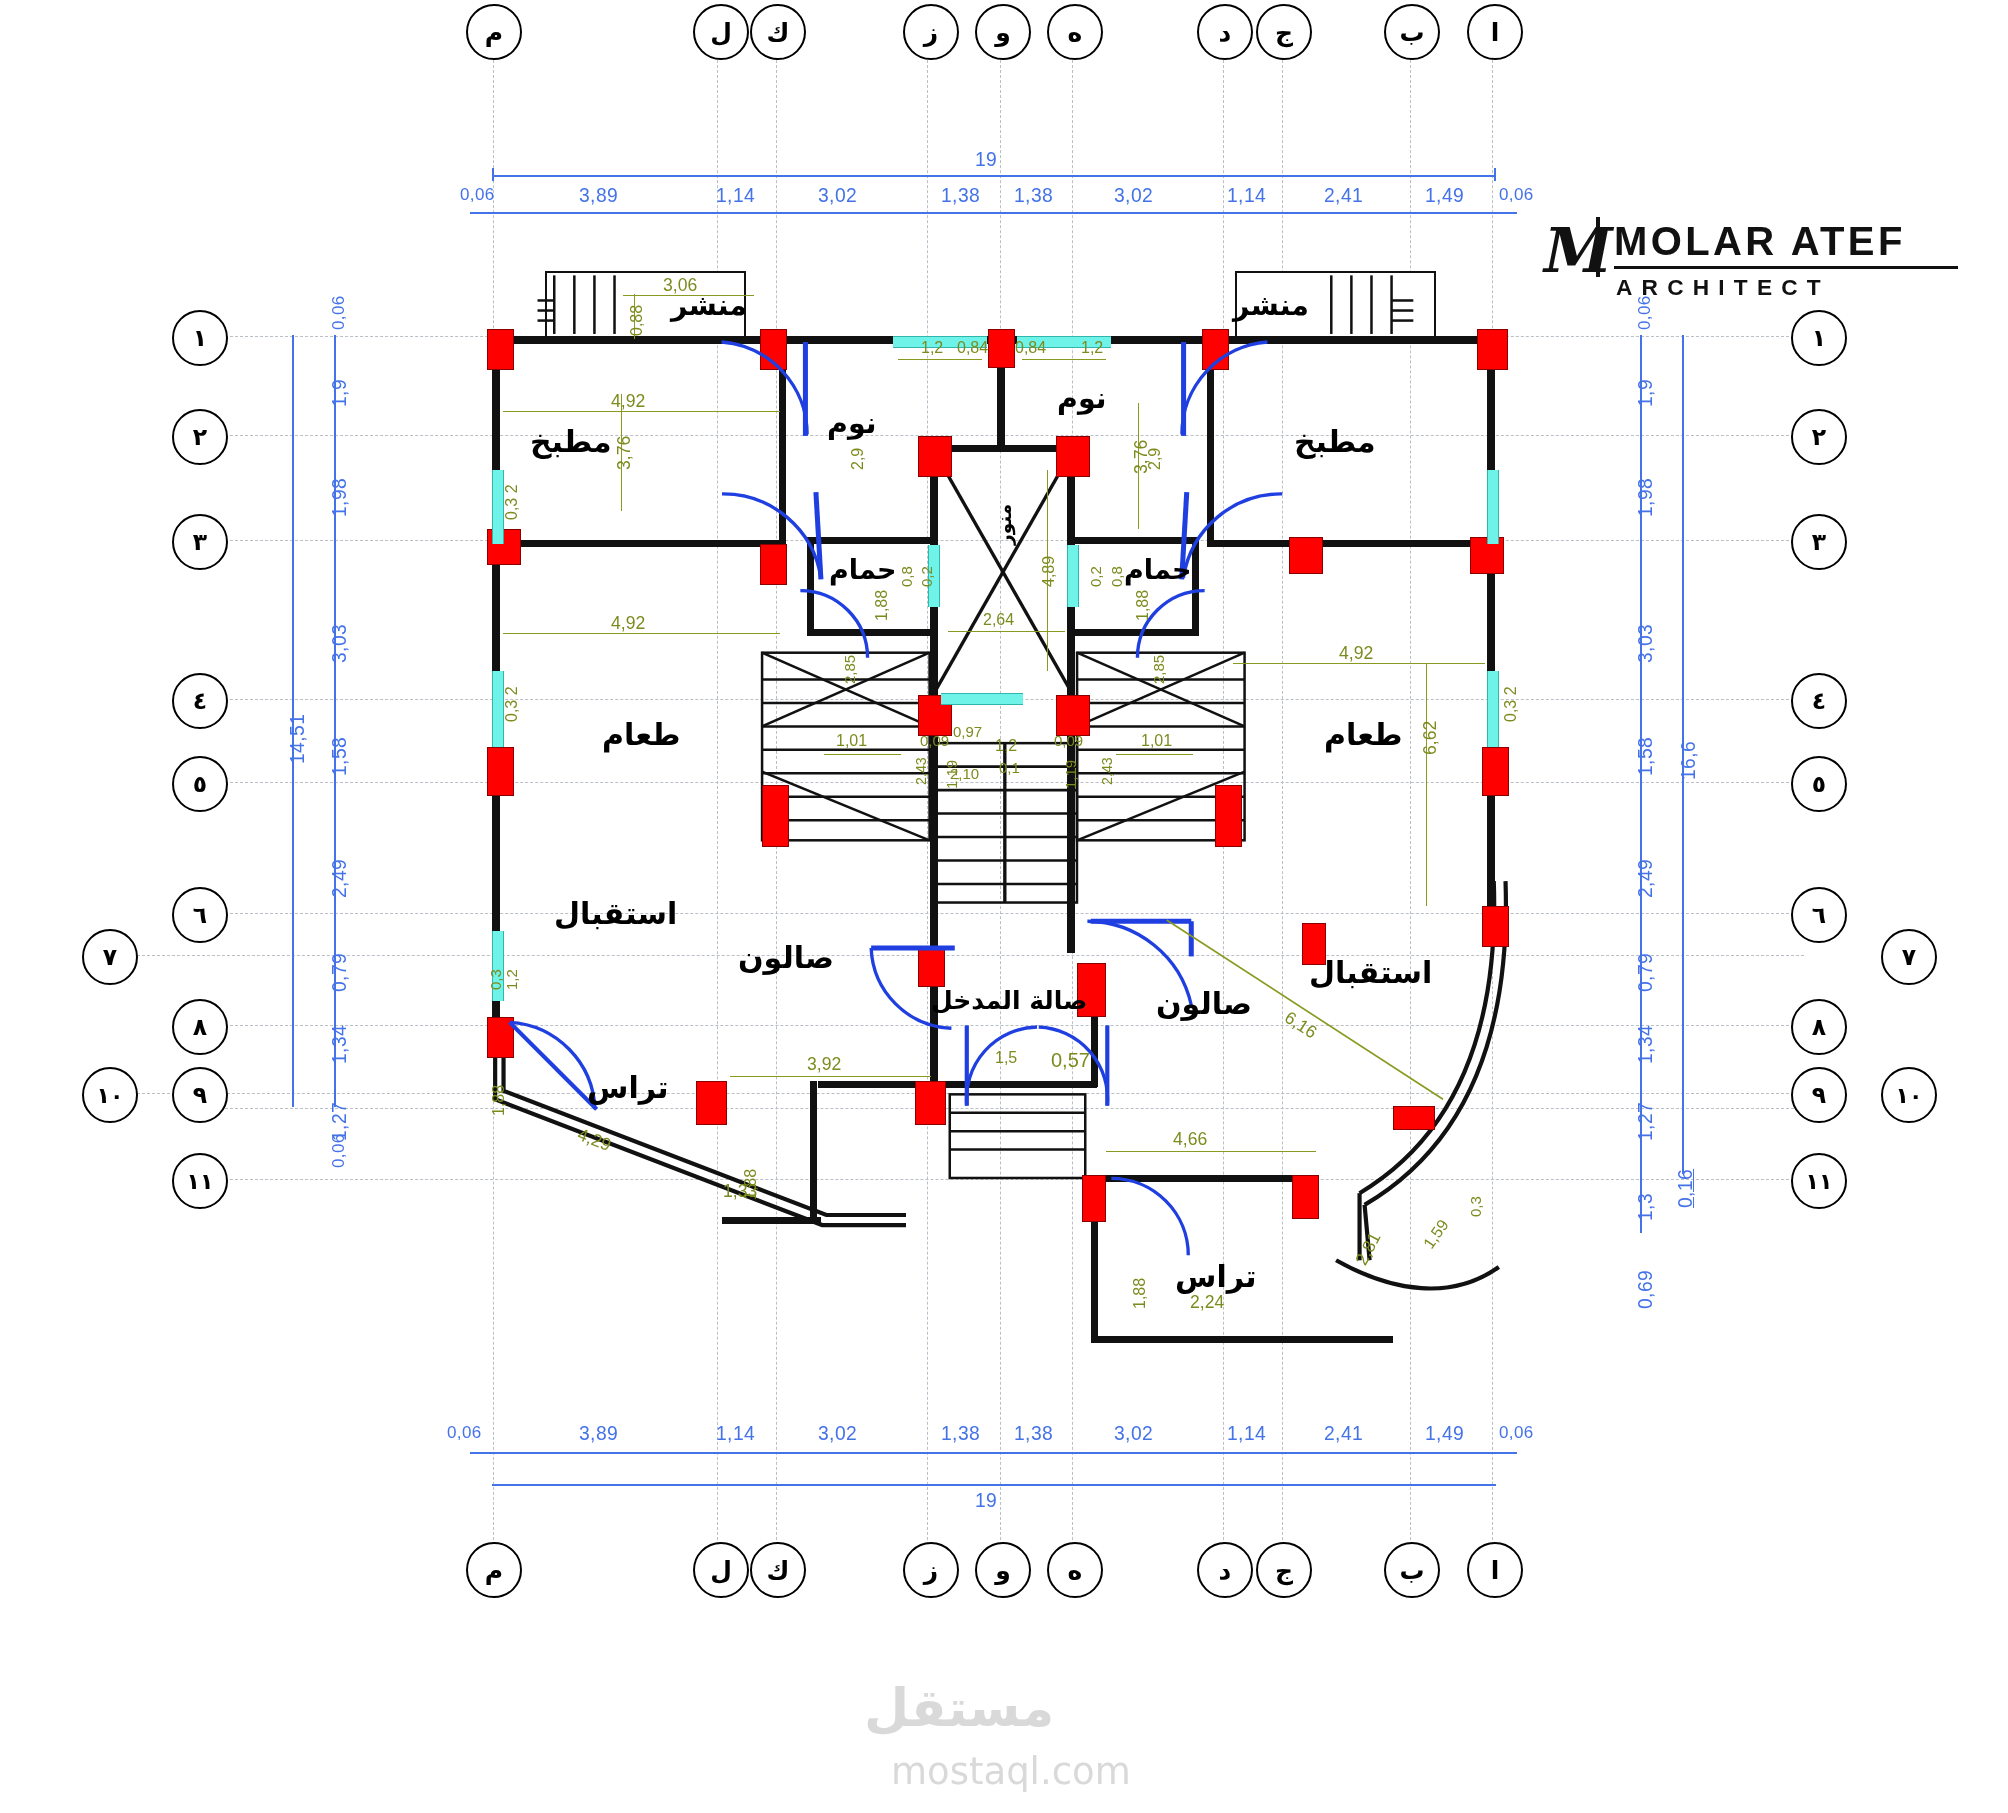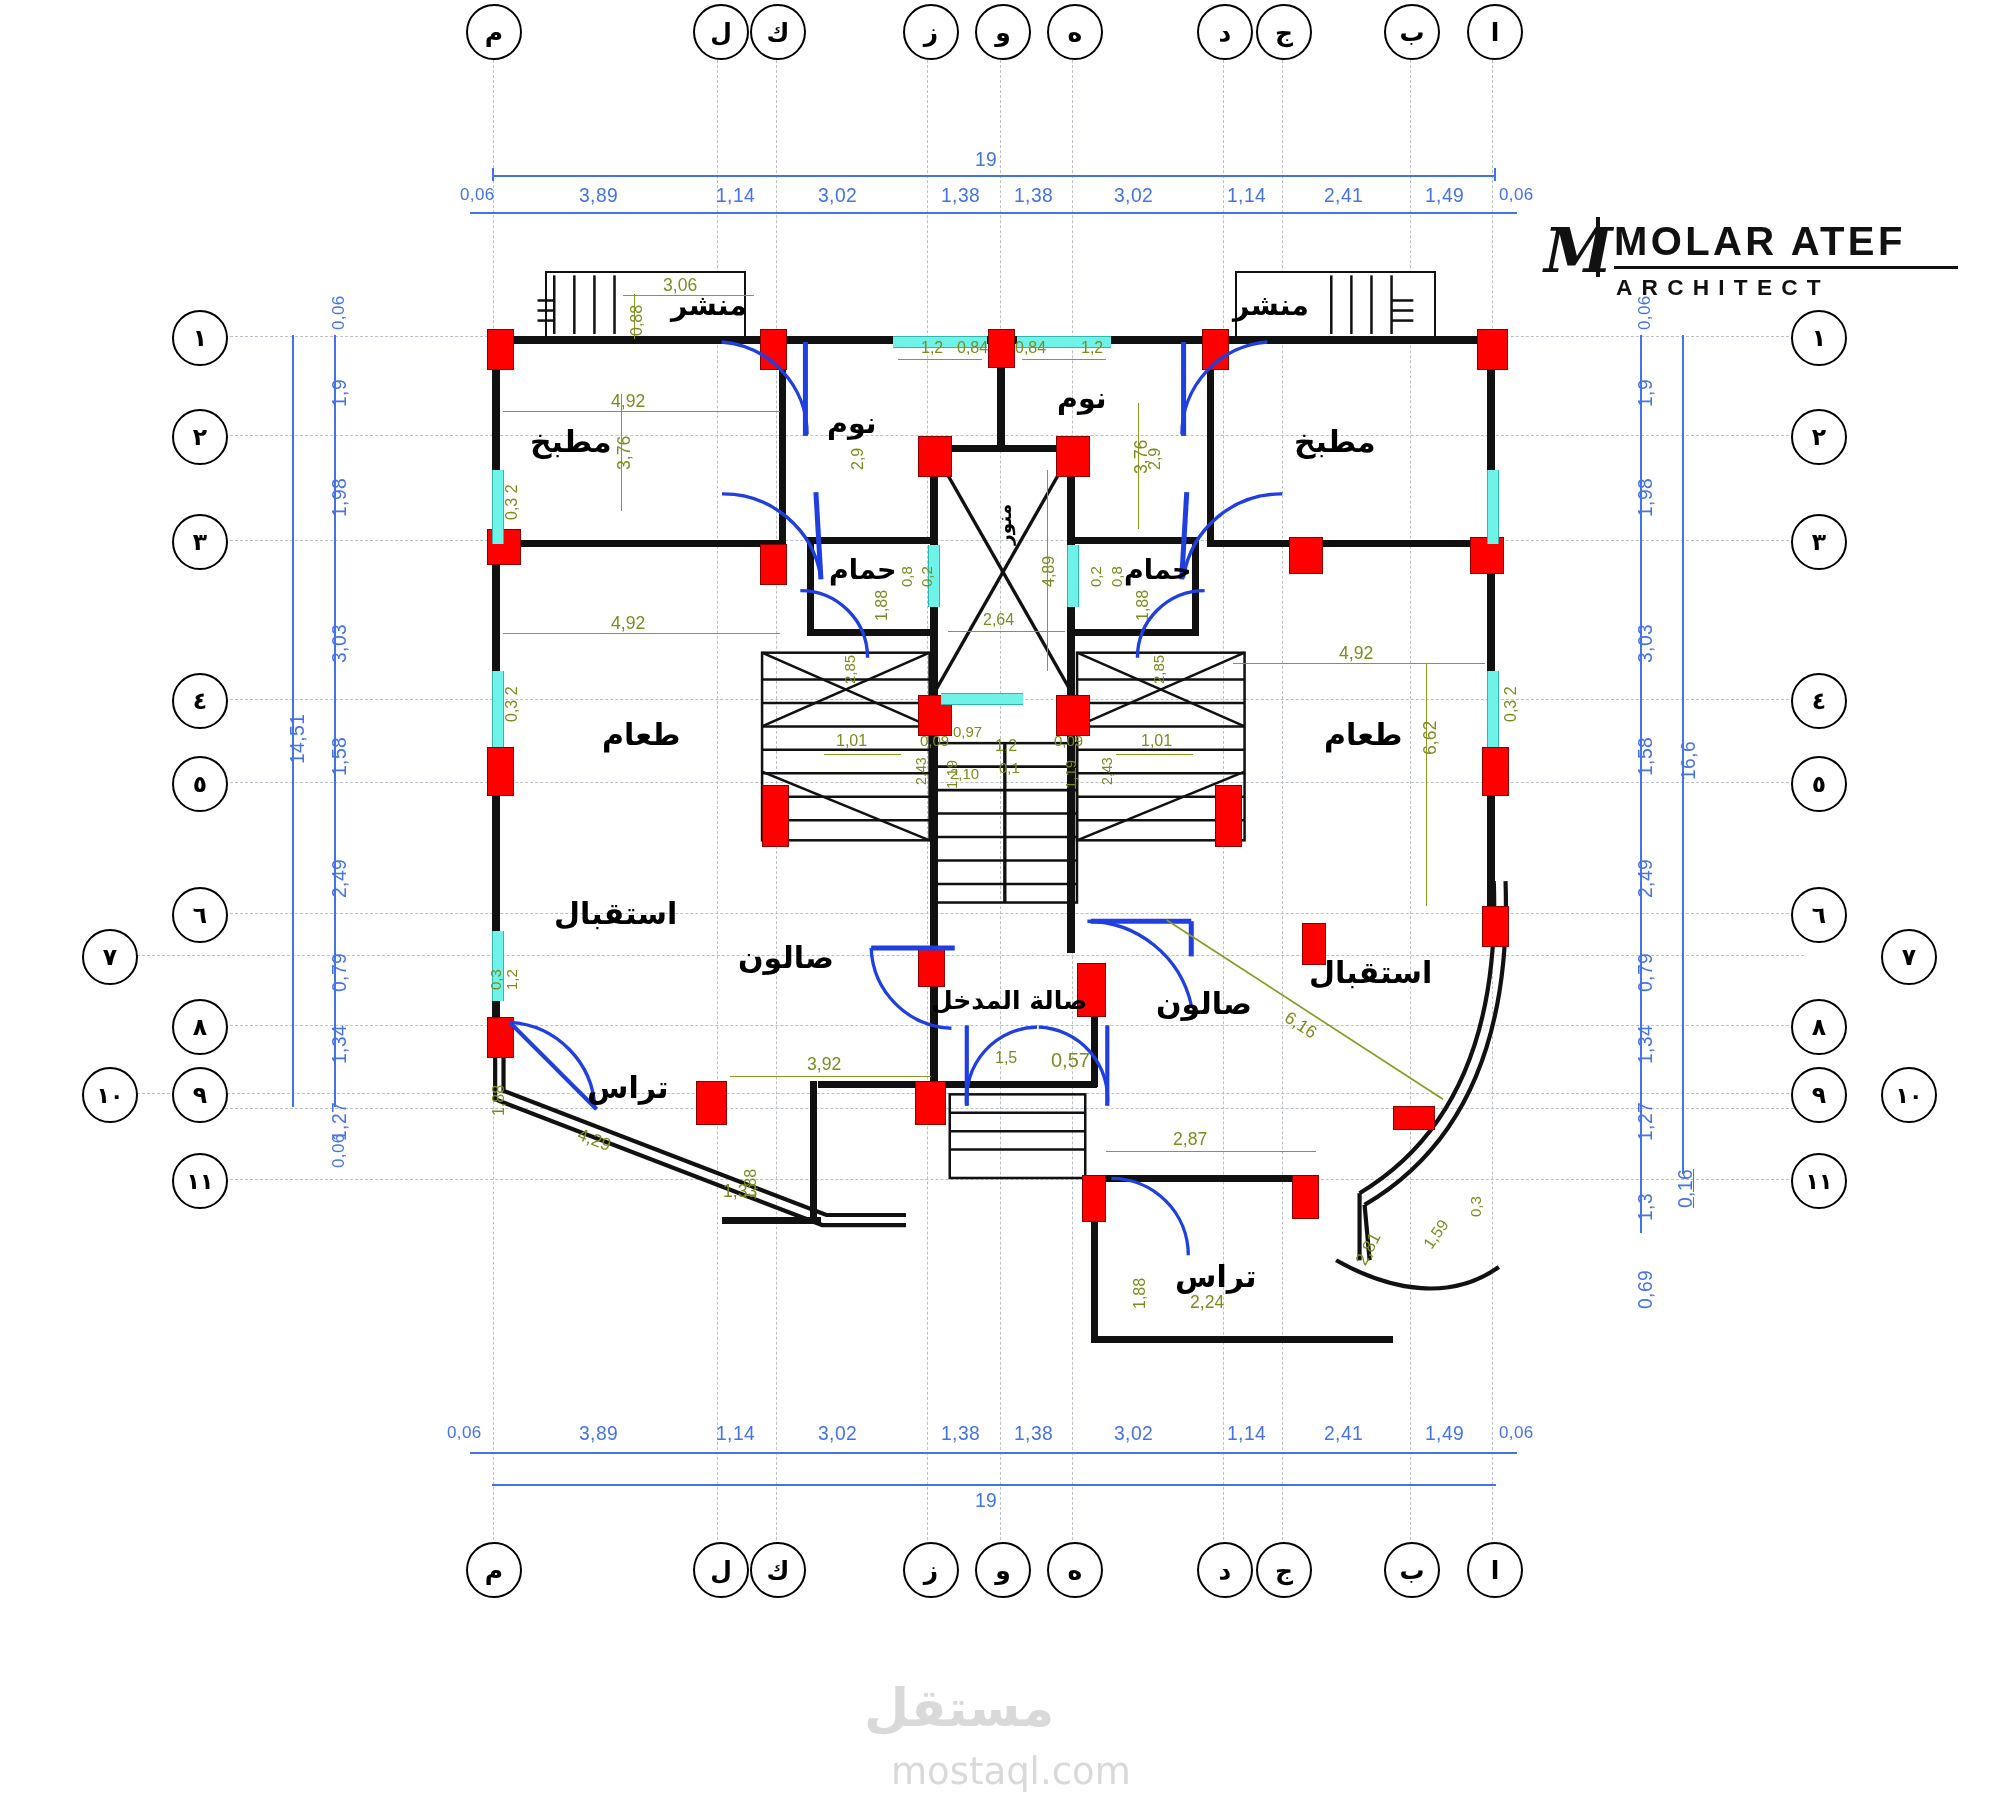--- a/index.html
+++ b/index.html
@@ -600,21 +600,21 @@
   <div class="odim" style="left:807px;top:1054px;">3,92</div>
   <div class="odim" style="left:995px;top:1049px;font-size:16px;">1,5</div>
   <div class="odim" style="left:1051px;top:1049px;font-size:20px;">0,57</div>
 
   <div class="odim v" style="left:490px;top:1116px;font-size:16px;">1,88</div>
   <div class="odim" style="left:582px;top:1124px;transform:rotate(21deg);transform-origin:left top;">4,29</div>
   <div class="odim v" style="left:742px;top:1200px;font-size:16px;">1,88</div>
   <div class="odim" style="left:723px;top:1181px;">1,33</div>
 
   <div class="oline h" style="left:1106px;top:1151px;width:210px;"></div>
-  <div class="odim" style="left:1173px;top:1129px;">2,87</div>
+  <div class="odim" style="left:1173px;top:1129px;">4,66</div>
   <div class="odim v" style="left:1131px;top:1309px;font-size:16px;">1,88</div>
   <div class="odim" style="left:1190px;top:1292px;">2,24</div>
   <div class="odim v" style="left:1420px;top:1242px;font-size:16px;transform:rotate(-55deg);transform-origin:left top;">1,59</div>
   <div class="odim" style="left:1351px;top:1259px;transform:rotate(-62deg);transform-origin:left top;">2,81</div>
   <div class="odim v" style="left:1467px;top:1217px;font-size:15px;">0,3</div>
 
   <div class="wmark" style="left:864px;top:1678px;font-size:52px;font-weight:700;direction:rtl;">مستقل</div>
   <div class="wmark" style="left:891px;top:1750px;font-size:37px;">mostaql.com</div>
 
 </div>

